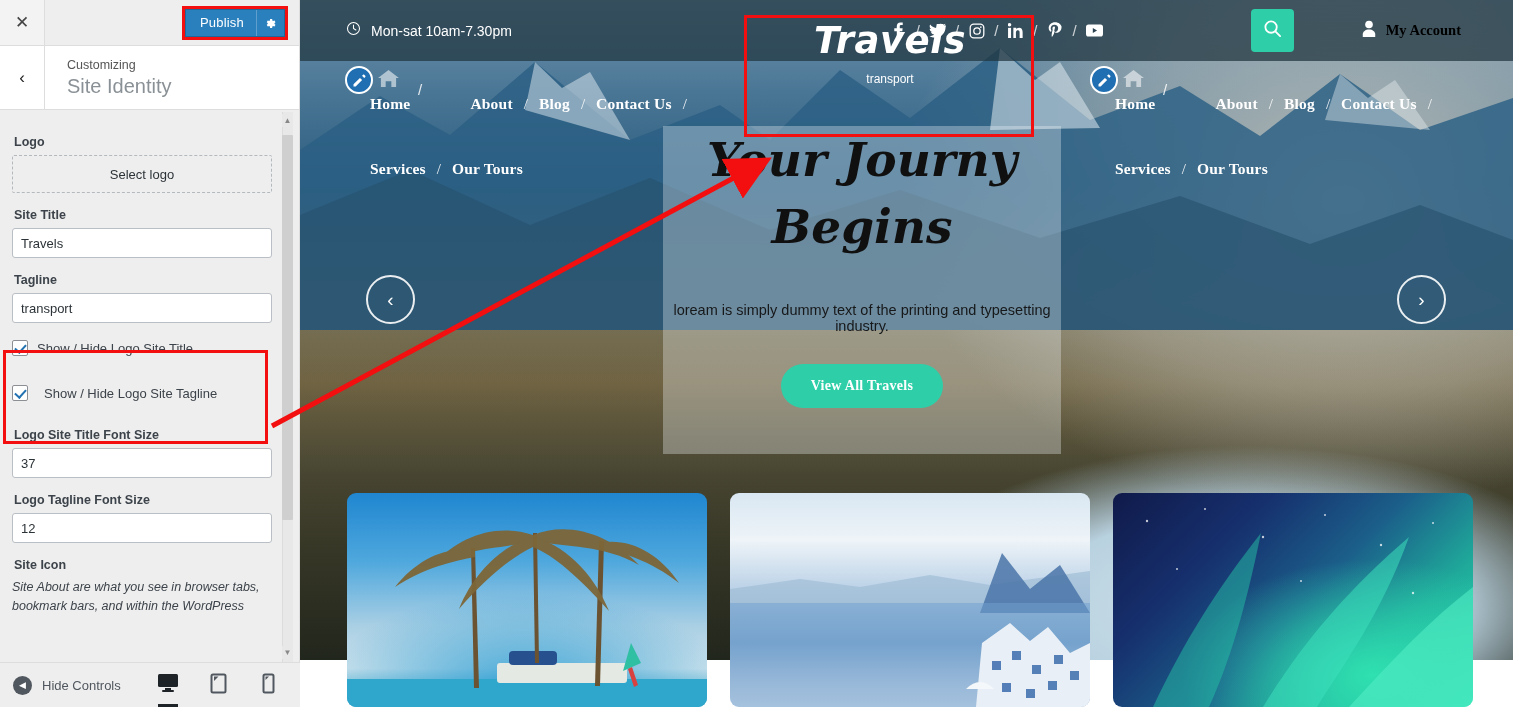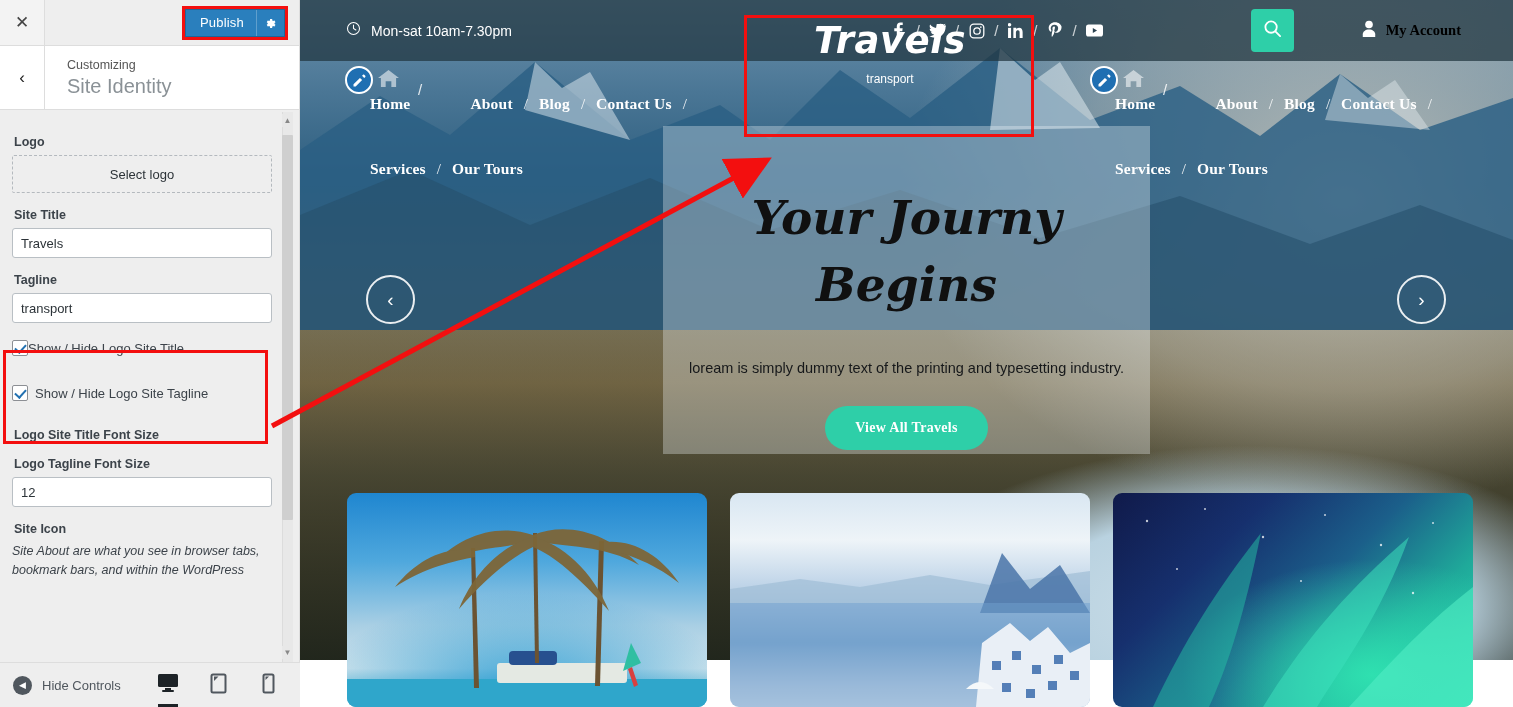--- a/index.html
+++ b/index.html
@@ -87,21 +87,21 @@
   .chkrow.second { margin-top: 23px; gap: 7px; }
   .chkbox {
     width: 16px; height: 16px; border: 1px solid #8c8f94; border-radius: 2px;
     background: #fff; position: relative; cursor: pointer; flex: 0 0 16px;
   }
   .chkbox::after {
     content: ""; position: absolute; left: 4px; top: 1px;
     width: 5px; height: 9px; border: solid #2271b1; border-width: 0 2px 2px 0;
     transform: rotate(42deg);
   }
-  .chklabel { font-size: 13px; color: #3c434a; margin-left: 0; }
+  .chklabel { font-size: 13px; color: #3c434a; margin-left: 9px; }
 
   .italic-note {
     font-size: 12.5px; color: #3c434a; font-style: italic; line-height: 19px;
     width: 258px; margin-top: 6px;
   }
 
   
   #cz-sbtrack {
     position: absolute; right: 6px; top: 112px; width: 11px; bottom: 45px;
     background: #e8e8e8; border-left: 1px solid #dcdcdc;
@@ -224,23 +224,23 @@
     font-style: italic; letter-spacing: .5px;
   }
   #logo-tagline { color: #ffffff; font-size: 12px; margin-top: 8px; }
   #logo-highlight {
     position: absolute; left: 444px; top: 15px; width: 290px; height: 122px;
     border: 3px solid #f30f0f; z-index: 14; pointer-events: none;
   }
 
   
   #hero-caption {
-    position: absolute; left: 363px; top: 126px; width: 487px; height: 328px;
+    position: absolute; left: 363px; top: 126px; width: 398px; height: 328px;
     background: rgba(240,245,248,.33); z-index: 8;
-    display: flex; flex-direction: column; align-items: center; padding-top: 58px;
+    display: flex; flex-direction: column; align-items: center; 
   }
   #hero-h1 {
     font-family: "DejaVu Serif", serif; font-weight: bold; font-style: italic;
     color: #101010; font-size: 47px; line-height: 67px; text-align: center;
     width: 430px;
   }
   #hero-p { color: #16181a; font-size: 14.5px; margin-top: 42px; text-align: center; }
   #hero-cta {
     margin-top: 30px; background: #2ecfa8; color: #ffffff; border: none;
     border-radius: 22px; height: 44px; padding: 0 30px; font-size: 14px;
@@ -324,20 +324,21 @@
       <div class="chkrow first">
         <span class="chkbox"></span>
         <span class="chklabel">Show / Hide Logo Site Title</span>
       </div>
       <div class="chkrow second">
         <span class="chkbox"></span>
         <span class="chklabel">Show / Hide Logo Site Tagline</span>
       </div>
 
       <div class="fld-label" style="margin-top:24px">Logo Site Title Font Size</div>
+      <input class="txtinput" type="text" value="37" style="">
 
       <div class="fld-label sp">Logo Tagline Font Size</div>
       <input class="txtinput" type="text" value="12" style="">
 
       <div class="fld-label sp">Site Icon</div>
       <div class="italic-note">Site About are what you see in browser tabs, bookmark bars, and within the WordPress</div>
     </div>
 
     <div id="checks-highlight"></div>
   </div>

